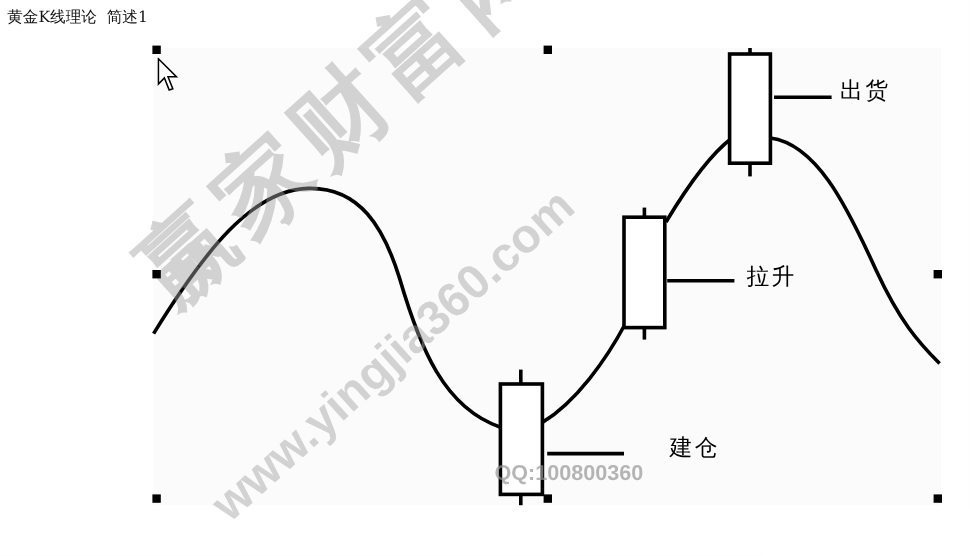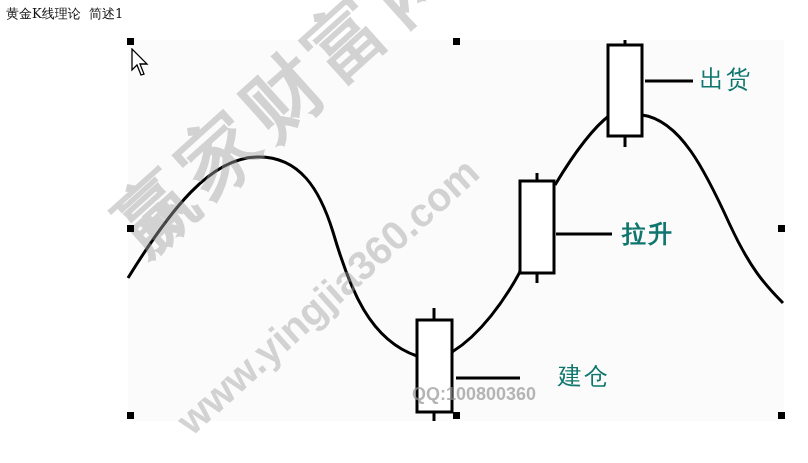--- a/index.html
+++ b/index.html
@@ -12,21 +12,21 @@
       font-family: "DejaVu Serif", "Liberation Serif", serif; white-space: pre;
     }
     .figure {
       position: absolute; left: 128px; top: 40px; width: 656px; height: 381px; background: #fbfbfb;
     }
     .diagram-svg { position: absolute; left: 0; top: 0; width: 808px; height: 463px; }
     .handle {
       position: absolute; width: 7px; height: 7px; background: #000; cursor: pointer;
     }
     .label {
-      position: absolute; font-size: 24px; color: #0f766e;
+      position: absolute; font-size: 19px; color: #000000;
       font-family: "DejaVu Sans", "Liberation Sans", sans-serif; letter-spacing: 2px;
     }
     .wm-cn {
       position: absolute; left: 92px; top: 200px; font-size: 78px; font-weight: bold; color: rgba(160,160,160,0.45);
       transform: rotate(-42deg); transform-origin: left top; white-space: nowrap;
       font-family: "DejaVu Sans", "Liberation Sans", sans-serif; letter-spacing: 8px;
     }
     .wm-url {
       position: absolute; left: 168px; top: 410px; font-size: 40px; font-weight: bold; color: rgba(160,160,160,0.45);
       transform: rotate(-42deg); transform-origin: left top; white-space: nowrap;
@@ -68,21 +68,21 @@
 
   <g>
     <line x1="625" y1="40" x2="625" y2="45" stroke="#000" stroke-width="3"></line>
     <rect x="608" y="45" width="34" height="91" fill="#fff" stroke="#000" stroke-width="3"></rect>
     <line x1="625" y1="136" x2="625" y2="147" stroke="#000" stroke-width="3"></line>
     <line x1="645" y1="81" x2="693" y2="81" stroke="#000" stroke-width="3"></line>
   </g>
 </svg>
 
 <div class="label" style="left:558px; top:360px;">建仓</div>
-<div class="label" style="left:622px; top:218px;font-weight:bold;">拉升</div>
+<div class="label" style="left:622px; top:218px;">拉升</div>
 <div class="label" style="left:700px; top:63px;">出货</div>
 
 <div class="wm-cn">赢家财富网</div>
 <div class="wm-url">www.yingjia360.com</div>
 <div class="wm-qq">QQ:100800360</div>
 
 <div class="handle" style="left:127px; top:38px;"></div>
 <div class="handle" style="left:453px; top:38px;"></div>
 <div class="handle" style="left:778px; top:225px;"></div>
 <div class="handle" style="left:127px; top:225px;"></div>

